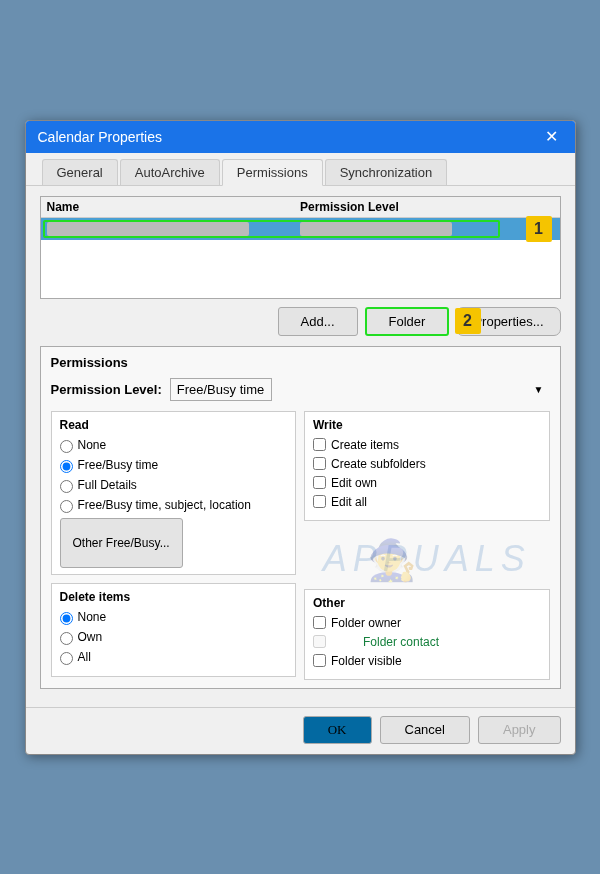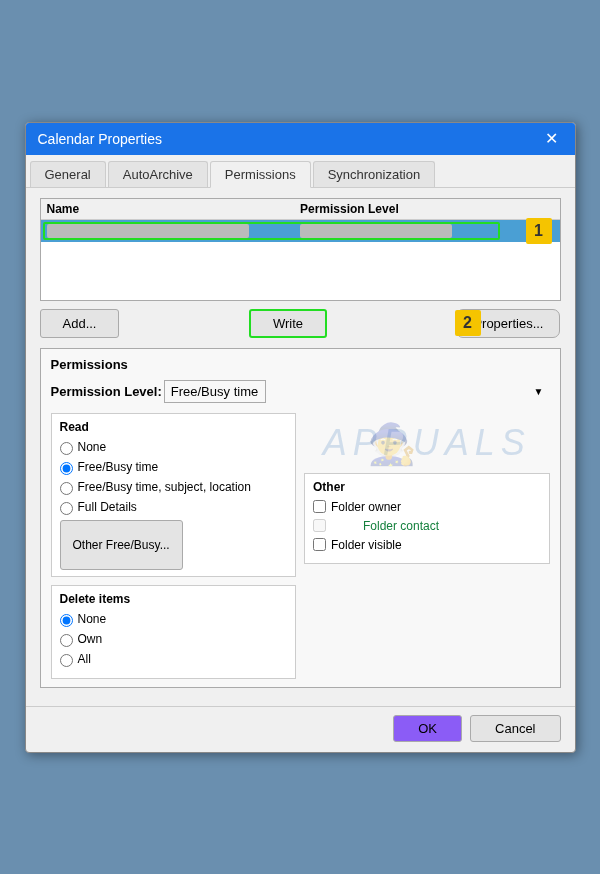--- a/index.html
+++ b/index.html
@@ -38,21 +38,21 @@
       color: white;
       font-size: 16px;
       cursor: pointer;
       padding: 0 4px;
       line-height: 1;
     }
     .tabs {
       display: flex;
       background: #f0f0f0;
       border-bottom: 1px solid #ccc;
-      padding: 6px 8px 0 4px;
+      padding: 6px 8px 0 16px;
       gap: 2px;
     }
     .tab {
       padding: 5px 14px;
       border: 1px solid #ccc;
       border-bottom: none;
       background: #e4e4e4;
       cursor: pointer;
       border-radius: 3px 3px 0 0;
       font-size: 13px;
@@ -122,21 +122,21 @@
       width: 26px;
       height: 26px;
       display: flex;
       align-items: center;
       justify-content: center;
       border-radius: 2px;
       z-index: 2;
     }
     .buttons-row {
       display: flex;
-      justify-content: space-between;
+      justify-content: flex-end;
       gap: 7px;
       margin-bottom: 10px;
       position: relative;
     }
     .btn {
       padding: 5px 22px;
       border: 1px solid #aaa;
       background: #e4e4e4;
       border-radius: 3px;
       cursor: pointer;
@@ -178,21 +178,21 @@
     }
     .group-title {
       font-weight: 700;
       margin-bottom: 8px;
       font-size: 13px;
     }
     .perm-level-row {
       display: flex;
       align-items: center;
       margin-bottom: 10px;
-      gap: 2px;
+      gap: 8px;
     }
     .perm-level-label { font-weight: 700; font-size: 13px; white-space: nowrap; }
     .perm-level-select {
       flex: 1;
       padding: 3px 6px;
       border: 1px solid #aaa;
       background: #f8f8f8;
       font-size: 13px;
       appearance: none;
       -webkit-appearance: none;
@@ -282,21 +282,22 @@
     }
     .bottom-btn {
       padding: 5px 24px;
       border: 1px solid #aaa;
       background: #e4e4e4;
       border-radius: 3px;
       cursor: pointer;
       font-size: 13px;
     }
     .bottom-btn.ok {
-      background: #8b5cf6;
+      background: #0369a1;
+      font-family: Liberation Serif, serif;
     }
     .bottom-btn.apply {
       color: #aaa;
       cursor: default;
     }
     .disabled-text { color: #15803d; margin-left: 32px; }
   </style>
 </head>
 <body>
 
@@ -326,21 +327,21 @@
           <div class="list-row-cell"></div>
           <div class="list-row-cell" style="width:60%"></div>
           <div class="green-box"></div>
           <div class="badge-1">1</div>
         </div>
       </div>
     </div>
 
     <div class="buttons-row">
       <button class="btn">Add...</button>
-      <button class="btn remove">Write</button>
+      <button class="btn remove">Folder</button>
       <div class="badge-2">2</div>
       <button class="props-btn">Properties...</button>
     </div>
 
     <div class="group-box">
       <div class="group-title">Permissions</div>
 
       <div class="perm-level-row">
         <span class="perm-level-label">Permission Level:</span>
         <div class="select-wrapper">
@@ -365,27 +366,27 @@
             <div class="sub-group-title">Read</div>
             <div class="radio-item">
               <input type="radio" name="read" id="r-none" style="">
               <label for="r-none">None</label>
             </div>
             <div class="radio-item">
               <input type="radio" name="read" id="r-freebusy" checked="" style="">
               <label for="r-freebusy">Free/Busy time</label>
             </div>
             <div class="radio-item">
+              <input type="radio" name="read" id="r-full" style="">
+              <label for="r-full">Full Details</label>
+            </div>
+            <div class="radio-item">
               <input type="radio" name="read" id="r-fbsubj" style="">
               <label for="r-fbsubj">Free/Busy time, subject, location</label>
             </div>
-            <div class="radio-item">
-              <input type="radio" name="read" id="r-full" style="">
-              <label for="r-full">Full Details</label>
-            </div>
             <button class="other-free-btn">Other Free/Busy...</button>
           </div>
 
           <div class="sub-group">
             <div class="sub-group-title">Delete items</div>
             <div class="radio-item">
               <input type="radio" name="delete" id="d-none" checked="" style="">
               <label for="d-none">None</label>
             </div>
             <div class="radio-item">
@@ -394,20 +395,39 @@
             </div>
             <div class="radio-item">
               <input type="radio" name="delete" id="d-all" style="">
               <label for="d-all">All</label>
             </div>
           </div>
         </div>
 
         <div>
 
+          <div class="sub-group" style="margin-bottom:8px;">
+            <div class="sub-group-title">Write</div>
+            <div class="checkbox-item">
+              <input type="checkbox" id="w-ci" style="">
+              <label for="w-ci">Create items</label>
+            </div>
+            <div class="checkbox-item">
+              <input type="checkbox" id="w-cs" style="">
+              <label for="w-cs">Create subfolders</label>
+            </div>
+            <div class="checkbox-item">
+              <input type="checkbox" id="w-eo" style="">
+              <label for="w-eo">Edit own</label>
+            </div>
+            <div class="checkbox-item">
+              <input type="checkbox" id="w-ea" style="">
+              <label for="w-ea">Edit all</label>
+            </div>
+          </div>
 
           <div class="watermark">
             <span class="watermark-icon">🧙</span>
             <span class="watermark-text">APPUALS</span>
           </div>
 
           <div class="sub-group">
             <div class="sub-group-title">Other</div>
             <div class="checkbox-item">
               <input type="checkbox" id="o-fo" style="">
@@ -424,14 +444,15 @@
           </div>
         </div>
 
       </div>
     </div>
   </div>
 
   <div class="bottom-bar">
     <button class="bottom-btn ok">OK</button>
     <button class="bottom-btn">Cancel</button>
+    <button class="bottom-btn apply">Apply</button>
   </div>
 </div>
 
 </body></html>

